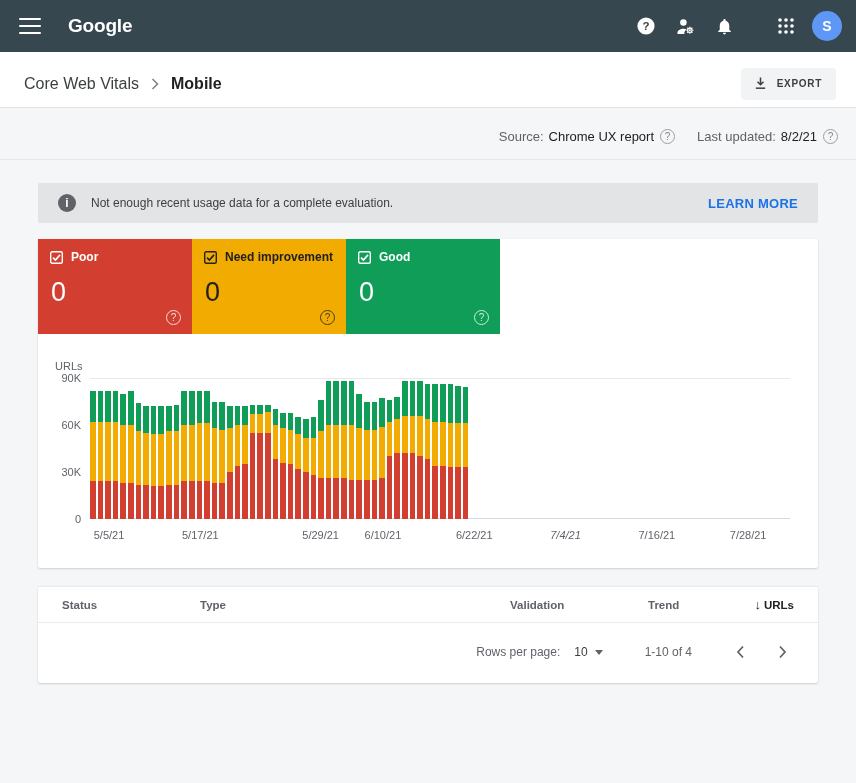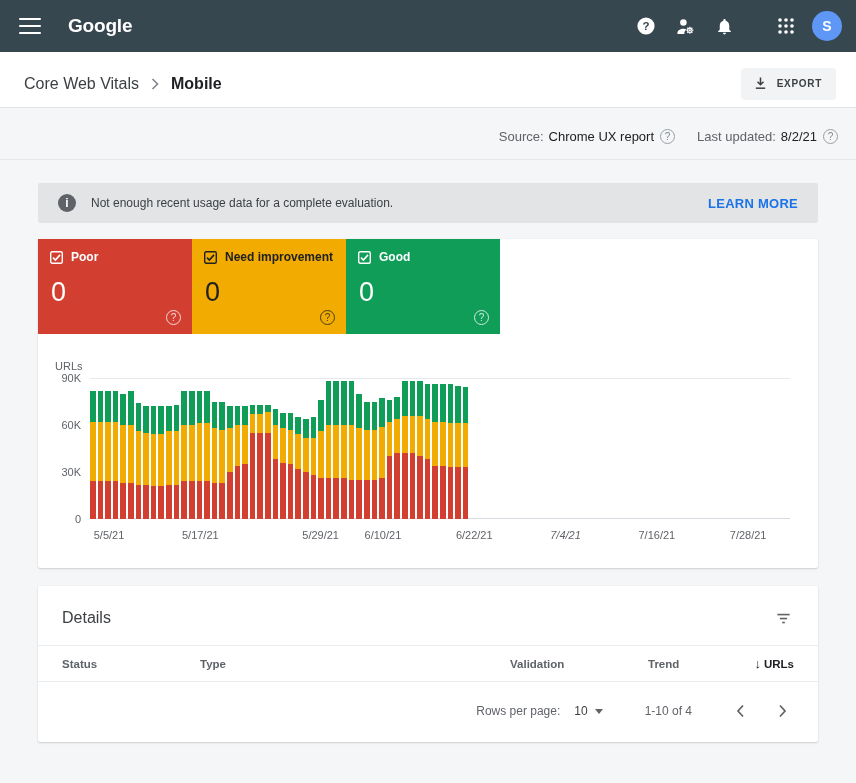--- a/index.html
+++ b/index.html
@@ -496,30 +496,20 @@
               <span class="x-tick" style="left: 67.9348%; font-style: italic;">7/4/21</span>
               <span class="x-tick" style="left: 80.9783%;">7/16/21</span>
               <span class="x-tick" style="left: 94.0217%;">7/28/21</span>
             </div>
         </div>
       </div>
     </div>
   </div>
 
   <div class="card details-card">
-    <div class="details-head">
-      <span class="details-title">Details</span>
-      <span class="filter-btn">
-        <svg width="17" height="17" viewBox="0 0 18 18" fill="#5f6368">
-          <rect x="2.5" y="4" width="13" height="1.7"></rect>
-          <rect x="5.2" y="8.2" width="7.6" height="1.7"></rect>
-          <rect x="7.6" y="12.4" width="2.8" height="1.7"></rect>
-        </svg>
-      </span>
-    </div>
     <div class="table-header">
       <span>Status</span>
       <span>Type</span>
       <span>Validation</span>
       <span>Trend</span>
       <span class="urls-col">
         <span class="sort-arrow">↓</span>
         <span>URLs</span>
       </span>
     </div>

